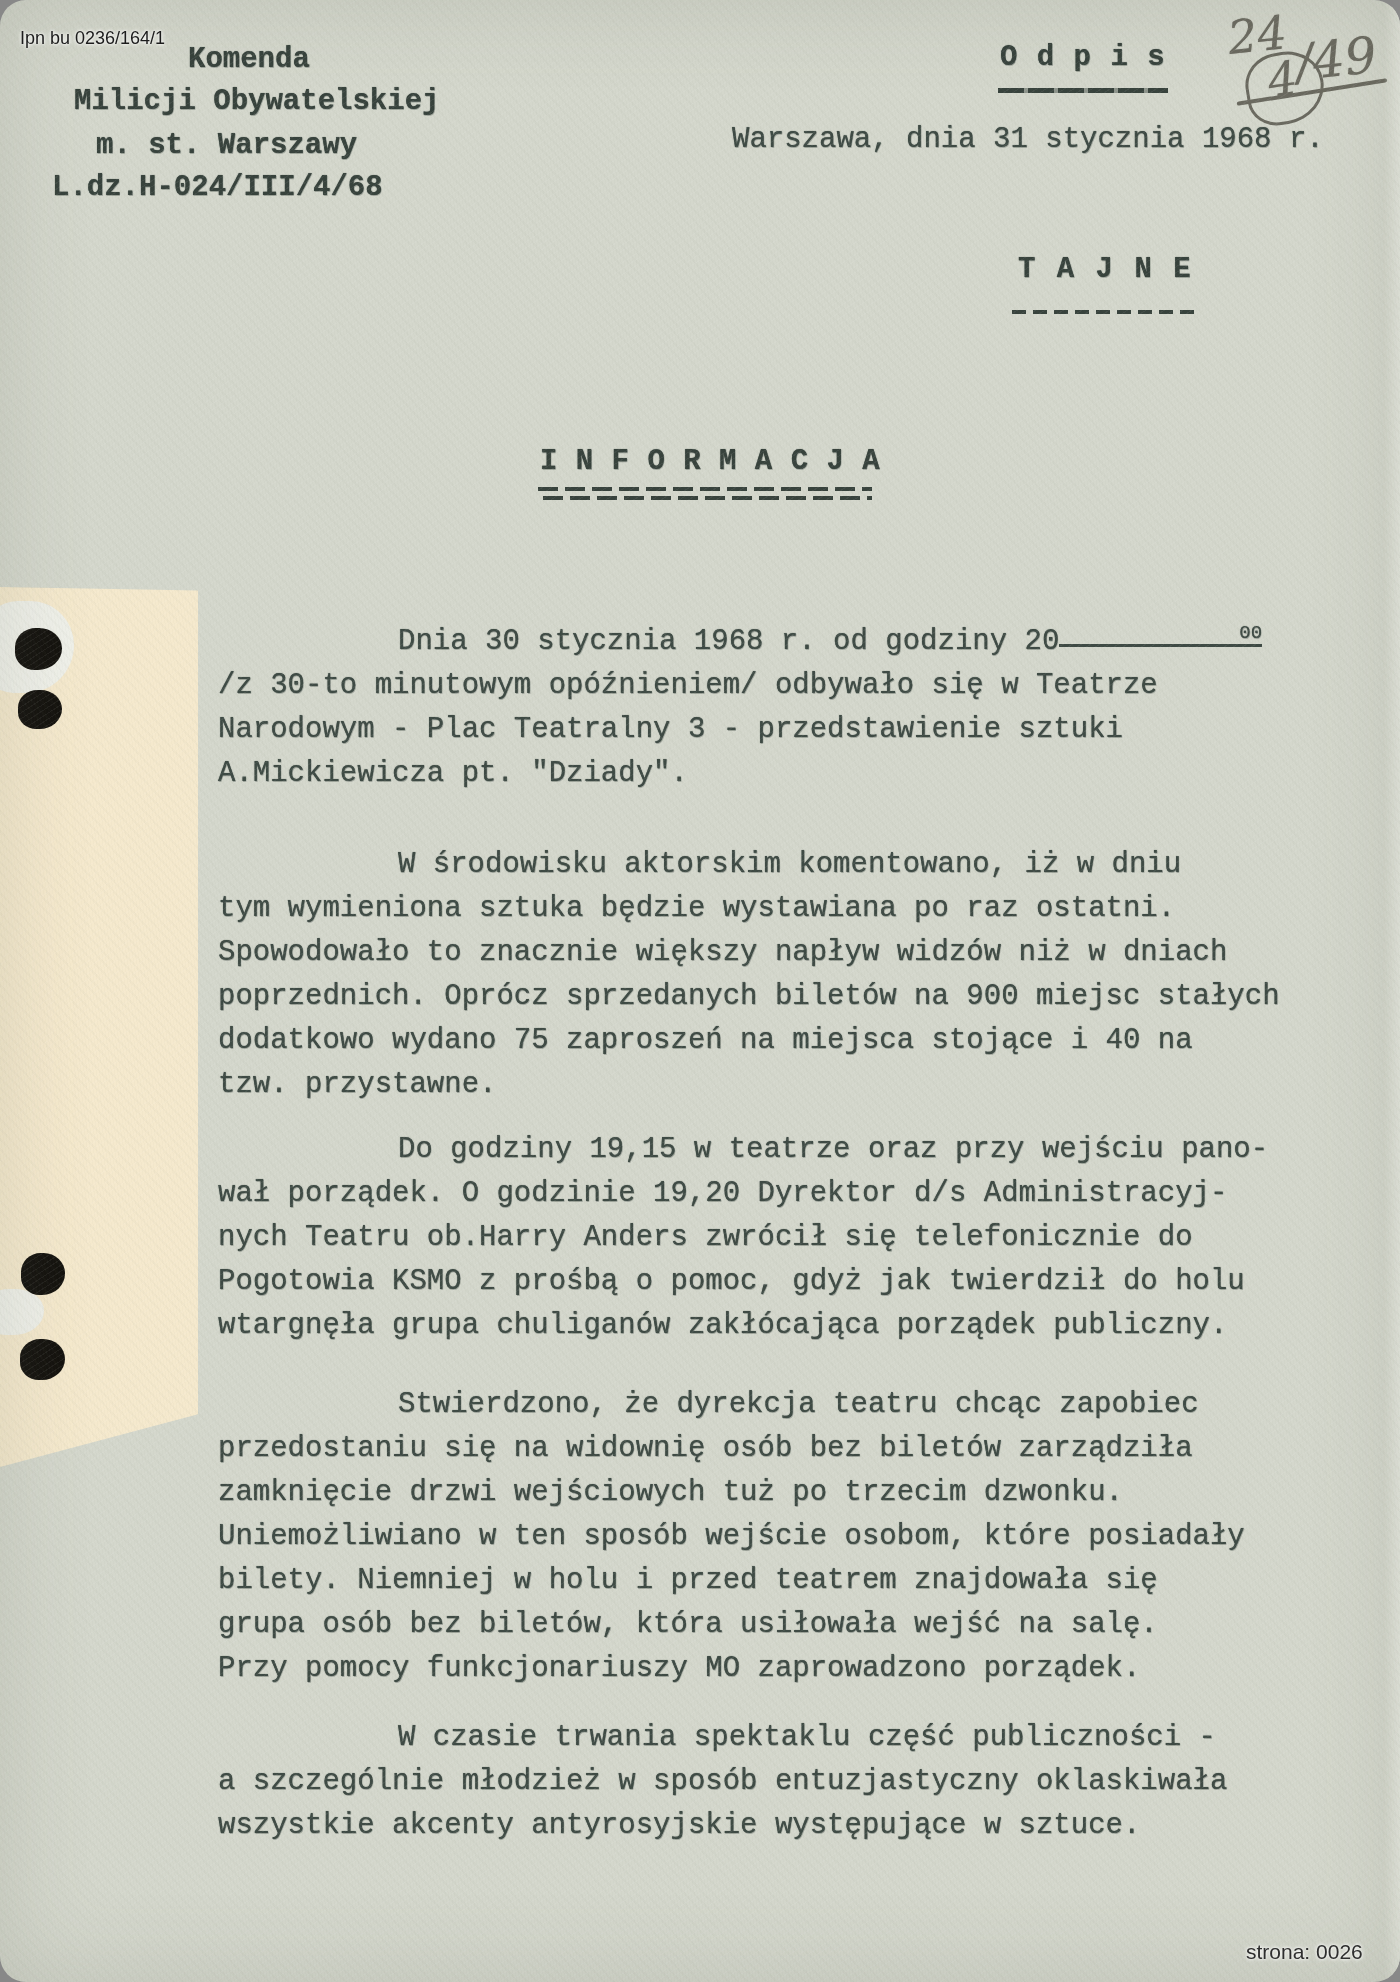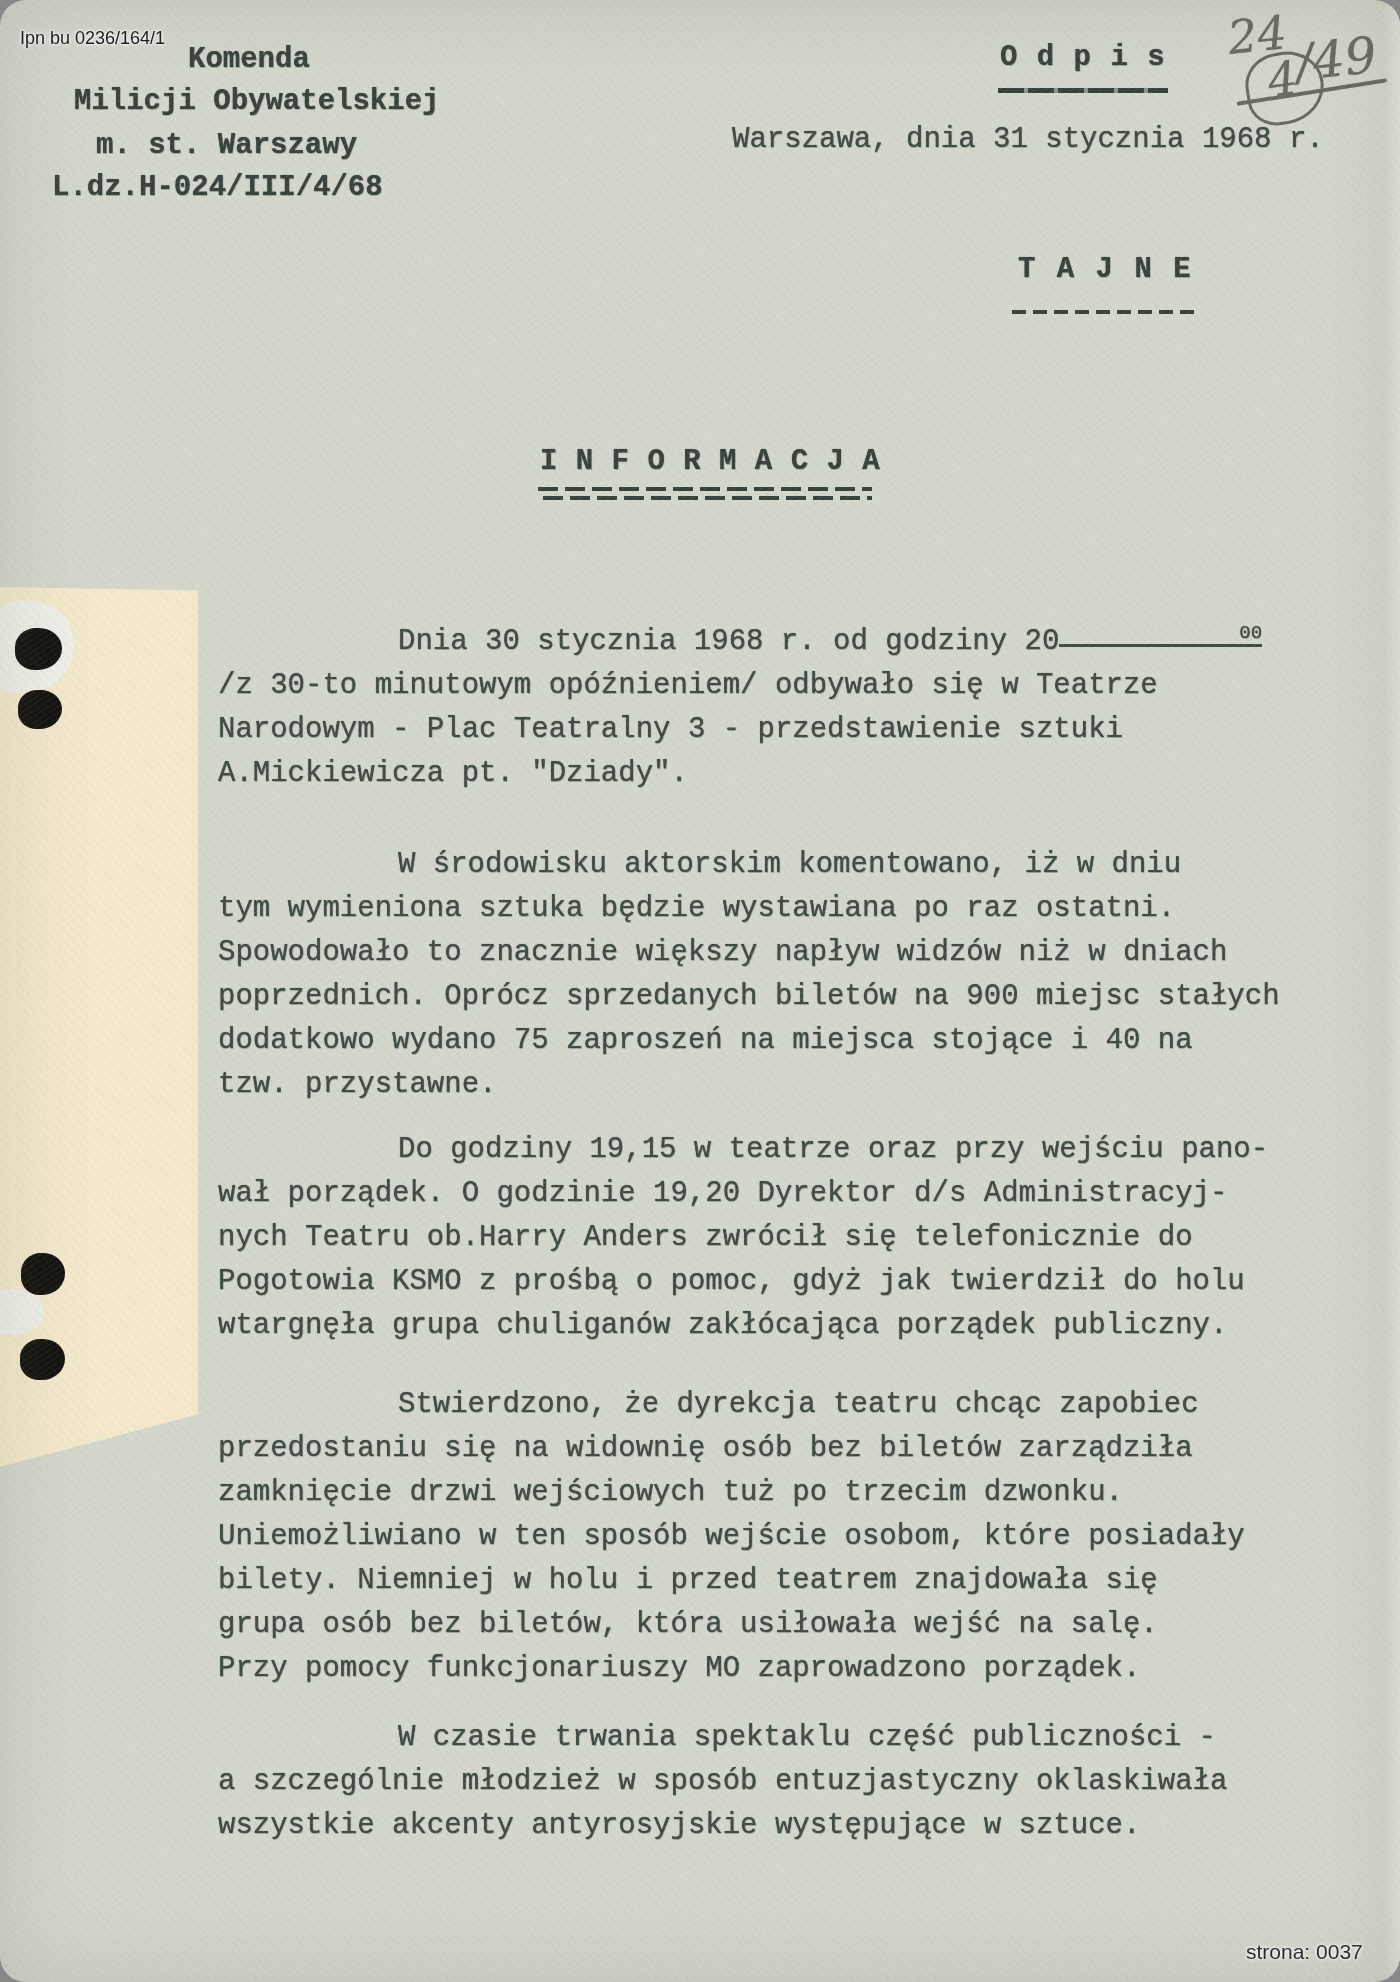--- a/index.html
+++ b/index.html
@@ -196,21 +196,21 @@
   <div class="underlay">
     <div class="white-patch patch-1"></div>
     <div class="white-patch patch-2"></div>
     <div class="punch-dot dot-1"></div>
     <div class="punch-dot dot-2"></div>
     <div class="punch-dot dot-3"></div>
     <div class="punch-dot dot-4"></div>
   </div>
 
   <div class="ipn-label">Ipn bu 0236/164/1</div>
-  <div class="strona-label">strona: 0037</div>
+  <div class="strona-label">strona: 0026</div>
 
   <div class="typed bold h-komenda">Komenda</div>
   <div class="typed bold h-milicja">Milicji Obywatelskiej</div>
   <div class="typed bold h-mst">m. st. Warszawy</div>
   <div class="typed bold h-ldz">L.dz.H-024/III/4/68</div>
 
   <div class="typed bold h-odpis">O d p i s</div>
   <div class="rule odpis-underline"></div>
   <div class="typed h-date">Warszawa, dnia 31 stycznia 1968 r.</div>
   <div class="typed bold h-tajne">T A J N E</div>

